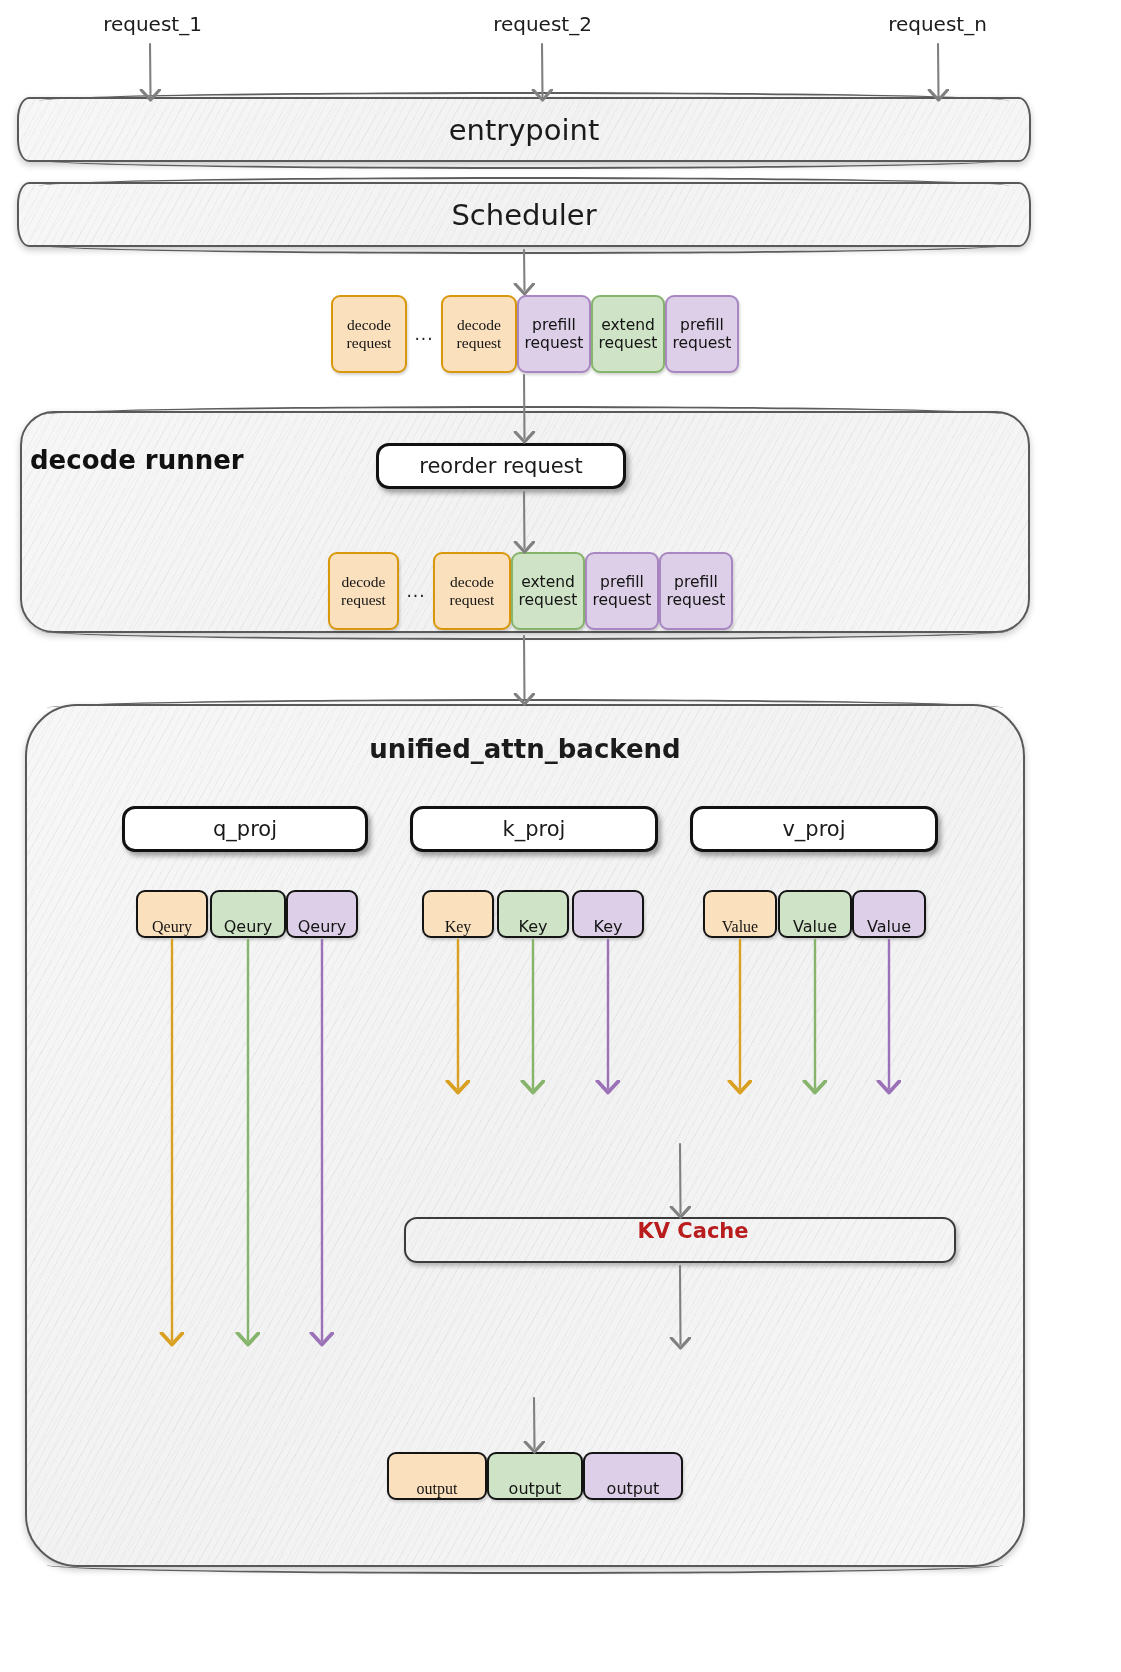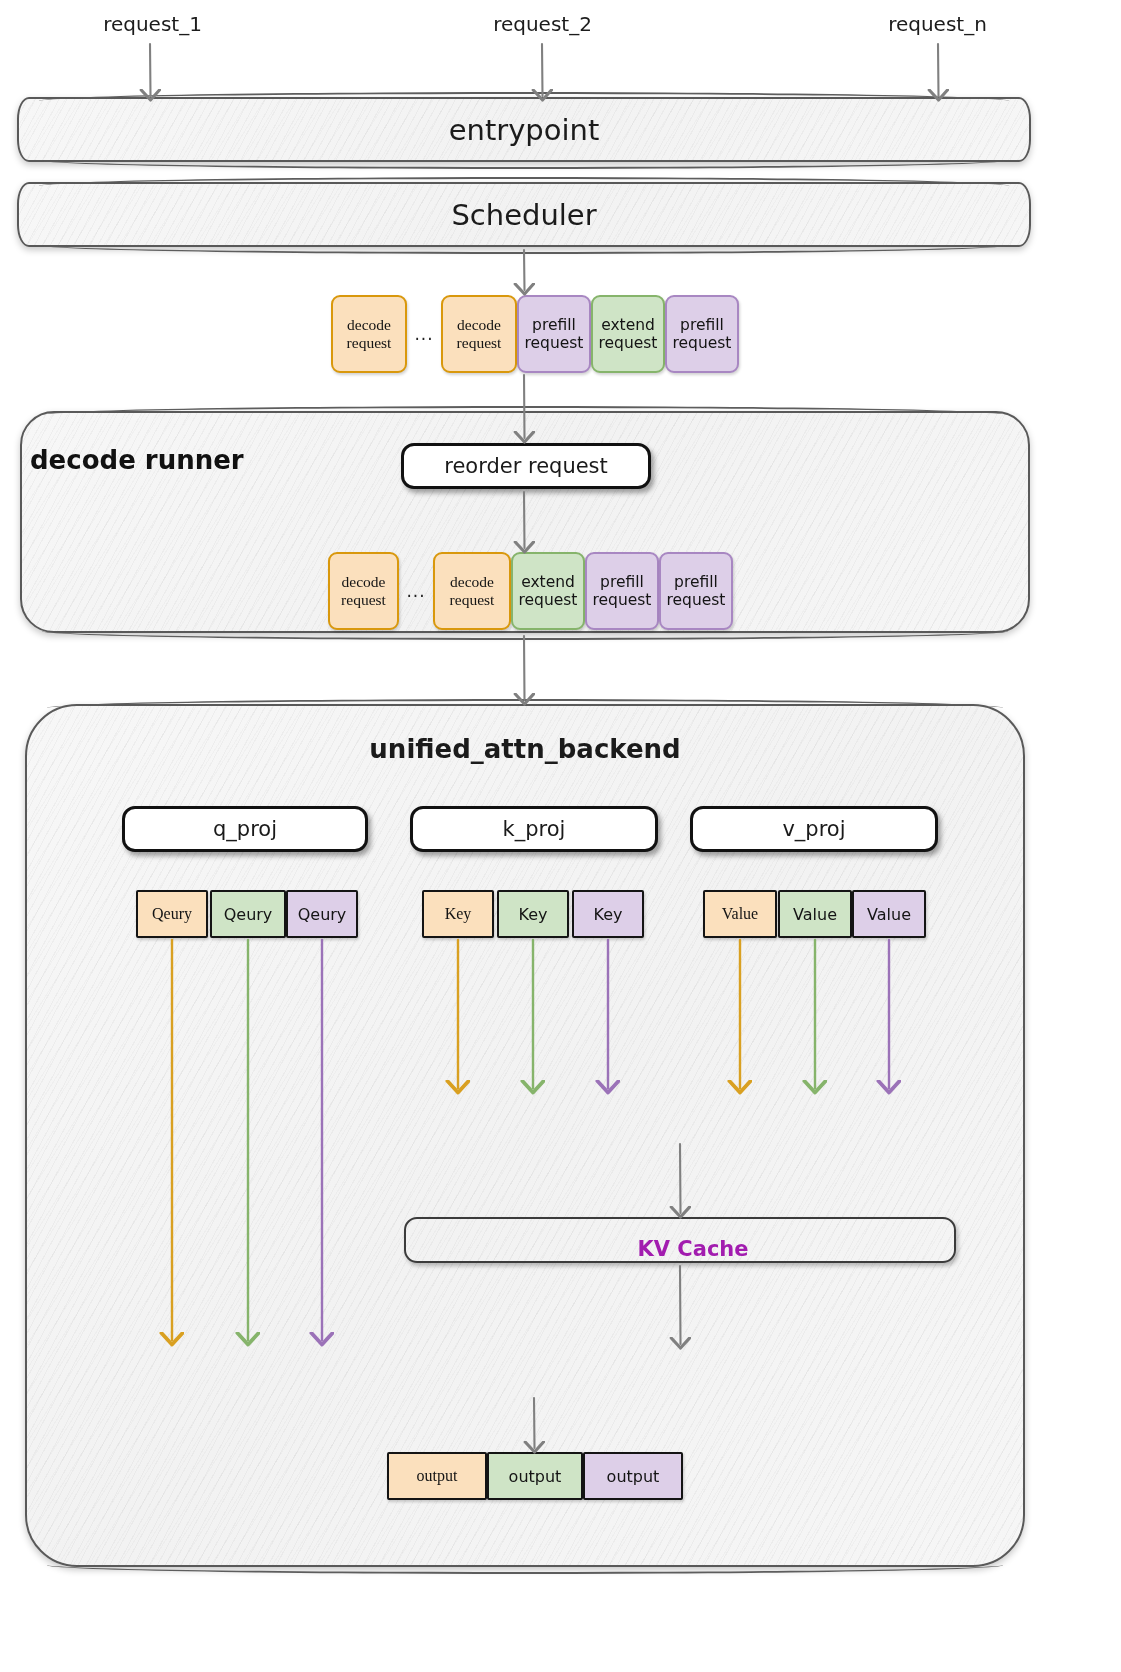--- a/index.html
+++ b/index.html
@@ -58,43 +58,43 @@
     border-radius:13px;
     box-shadow:3px 4px 5px rgba(0,0,0,0.35);
     display:flex;align-items:center;justify-content:center;
     font-size:21px;color:#1a1a1a;
   }
   .kvbox{
     background:transparent;
     border:2.5px solid #3b3b3b;
     border-radius:13px;
     box-shadow:2px 3px 4px rgba(0,0,0,0.25);
-    display:flex;align-items:flex-end;justify-content:center;
-    font-size:21px;font-weight:bold;color:#a21caf;padding-left:26px;
+    display:flex;align-items:flex-start;justify-content:center;
+    font-size:21px;font-weight:bold;color:#b91c1c;padding-left:26px;
   }
 
   
   .chip{
     display:flex;flex-direction:column;
     align-items:center;justify-content:center;
     border-radius:9px;
     border:2.2px solid;
     font-size:15.5px;line-height:1.18;
     color:#141414;
     box-shadow:1px 2px 3px rgba(0,0,0,0.18);
     text-align:center;
   }
   .chip span{display:block;white-space:nowrap;}
   .c-orange{background:#fbe0bd;border-color:#d9980c;font-family:Liberation Serif, serif;}
   .c-green {background:#cfe4c6;border-color:#86b46b;}
   .c-purple{background:#ddcfe8;border-color:#a887c2;}
 
   .chip-1line{
-    display:flex;align-items:center;justify-content:center;
-    border-radius:2px;border:2.2px solid;
+    display:flex;align-items:flex-end;justify-content:center;
+    border-radius:9px;border:2.2px solid;
     font-size:16px;color:#141414;
     box-shadow:1px 2px 3px rgba(0,0,0,0.18);
   }
 
   .ellipsis{
     display:flex;align-items:center;justify-content:center;
     font-size:17px;color:#222;letter-spacing:1px;
   }
 
   .title-lbl{
@@ -162,21 +162,21 @@
   </div>
 
   <div class="abs sketch bigbox" style="left:20px;top:411px;width:1010px;height:222px;">
     <div class="rough-top"></div>
     <div class="rough-bot"></div>
   </div>
   <div class="abs" style="left:30px;top:445px;width:330px;height:40px;">
     <div class="runner-lbl">decode runner</div>
   </div>
 
-  <div class="abs wbox" style="left:401px;top:443px;width:250px;height:46px;justify-content:center;">
+  <div class="abs wbox" style="left:376px;top:443px;width:250px;height:46px;justify-content:center;">
     <span>reorder request</span>
   </div>
 
   <div class="abs chip c-orange" style="left:328px;top:552px;width:71px;height:78px;">
     <span>decode</span>
     <span>request</span>
   </div>
   <div class="abs ellipsis" style="left:399px;top:552px;width:34px;height:78px;">
     <span>...</span>
   </div>

